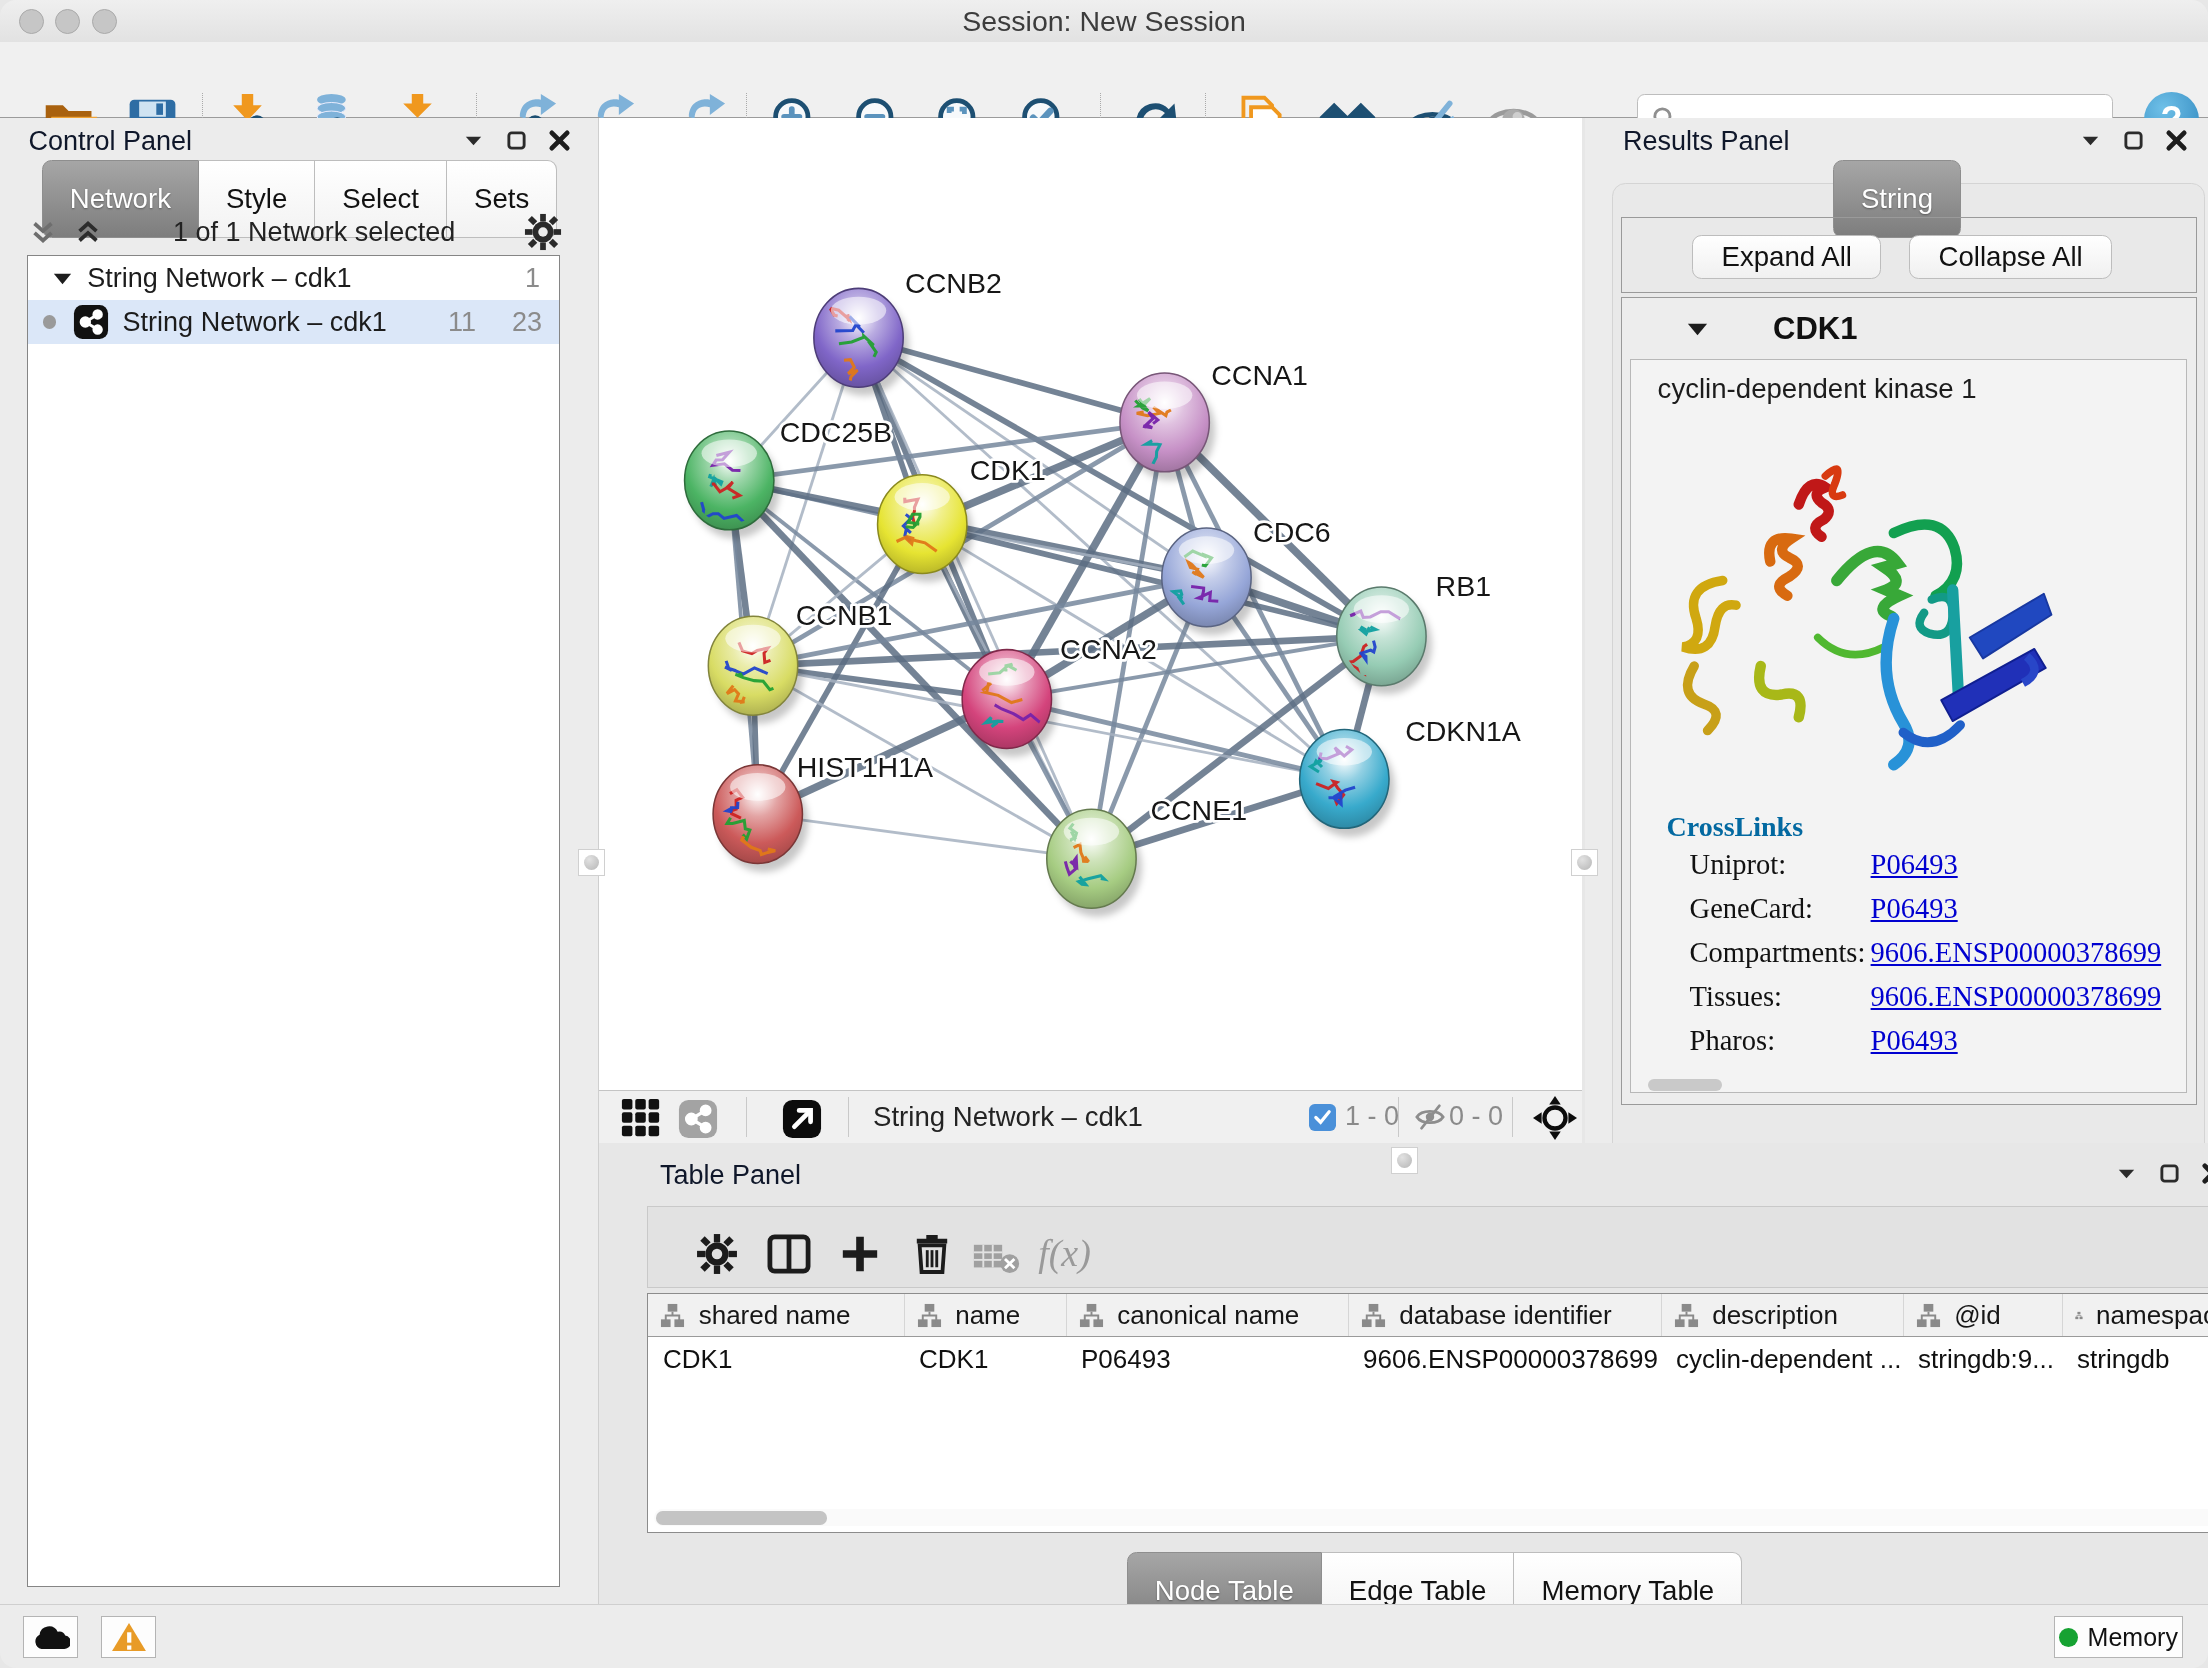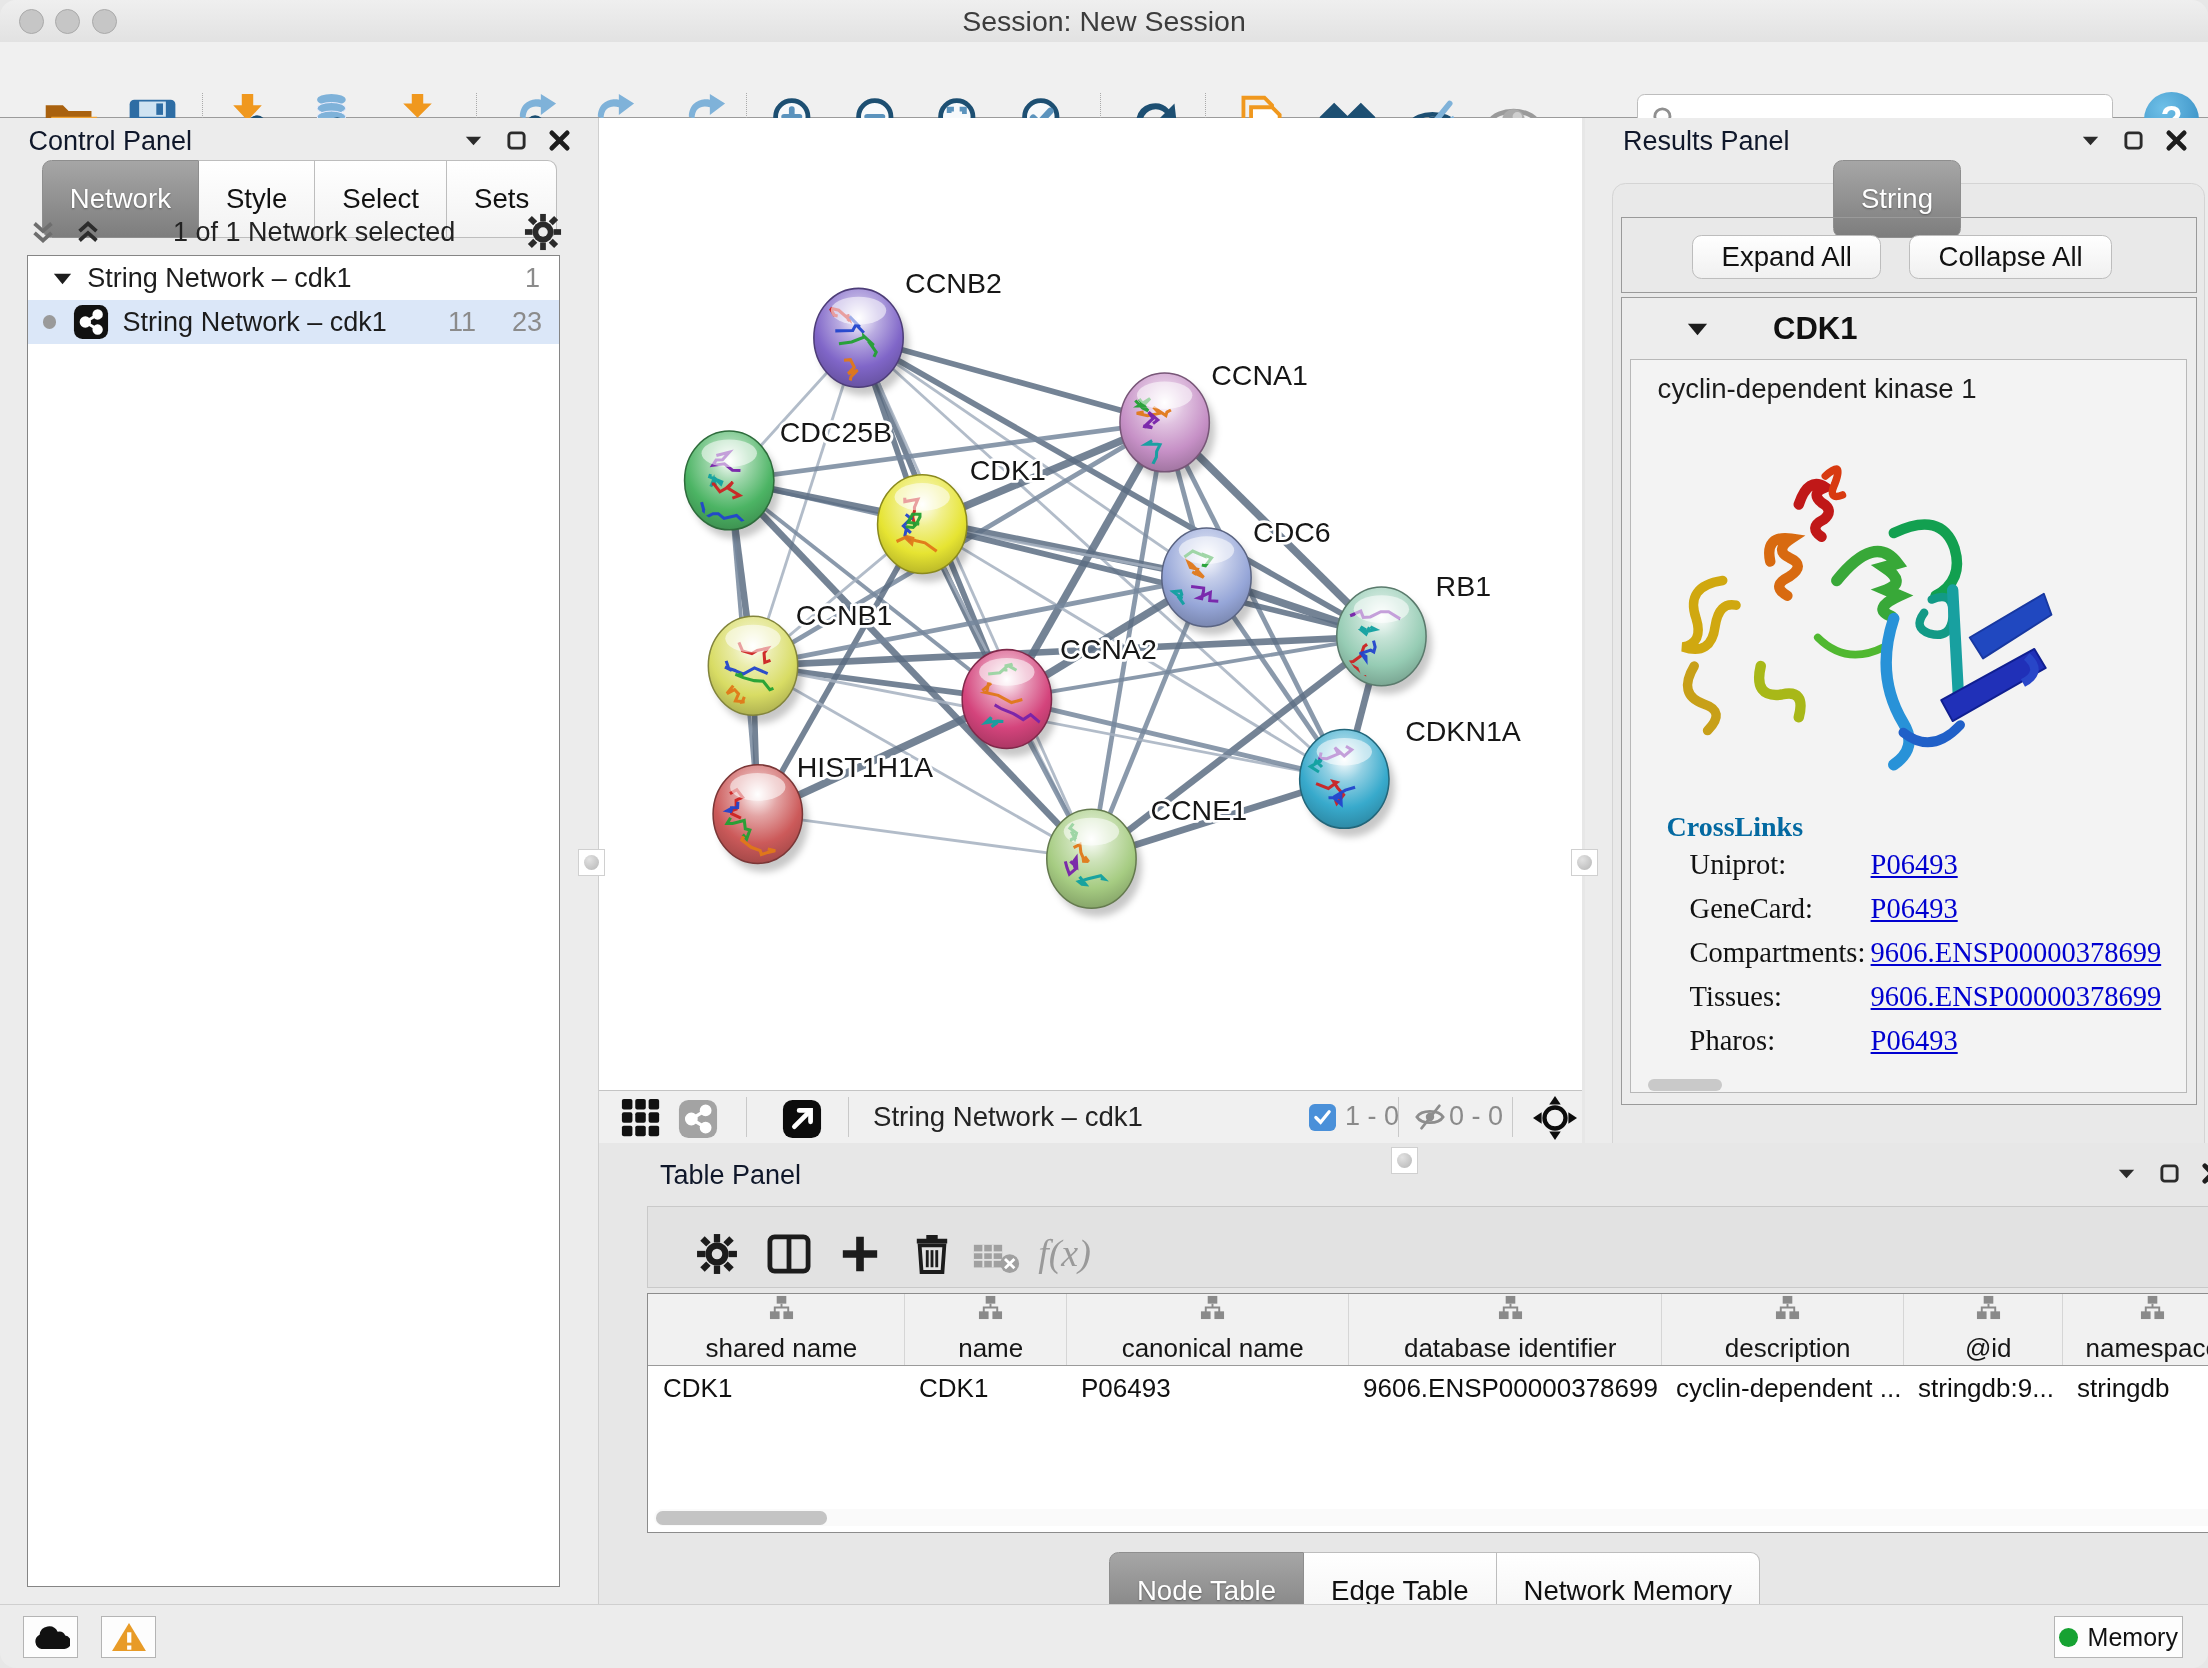--- a/index.html
+++ b/index.html
@@ -73,21 +73,21 @@
   
   #table-panel{left:630px;top:1143px;width:1609px;height:460px;background:#e7e7e7;}
   #tp-header{position:absolute;left:30px;top:17px;}
   #tp-hicons{position:absolute;right:15px;top:19px;}
   #tp-toolbar{position:absolute;left:17px;top:63px;width:1583px;height:82px;background:#e2e2e2;border:1px solid #c9c9c9;box-sizing:border-box;}
   .tp-ic{position:absolute;top:11.4px;width:57px;height:57px;display:flex;align-items:flex-end;justify-content:center;}
   .fx{font-family:"Liberation Serif","DejaVu Serif",serif;font-style:italic;font-size:38px;color:#9a9a9a;}
   #tp-table{position:absolute;left:17px;top:150px;width:1583px;height:240px;background:#fff;border:1.9px solid #8c8c8c;box-sizing:border-box;}
   #tp-table table{border-collapse:collapse;width:100%;table-layout:fixed;}
   #tp-table th{height:40px;background:#f1f1f1;border-bottom:1.9px solid #9a9a9a;border-right:1px solid #d6d6d6;font-weight:normal;font-size:26px;color:#161616;text-align:left;white-space:nowrap;overflow:hidden;}
-  #tp-table th .hcell{display:flex;align-items:center;gap:13.3px;padding-left:11.4px;flex-direction:column;}
+  #tp-table th .hcell{display:flex;align-items:center;gap:13.3px;padding-left:11.4px;}
   #tp-table td{height:42px;font-size:26px;color:#101010;padding-left:15px;white-space:nowrap;overflow:hidden;vertical-align:middle;}
   #tp-scroll{position:absolute;left:5.7px;bottom:5.7px;width:1567px;height:17px;background:#fafafa;border-radius:8.6px;}
   #tp-scroll .thumb{position:absolute;left:1.9px;top:1.9px;width:171px;height:13.3px;background:#c4c4c4;border-radius:6.7px;}
   #tp-tabs{position:absolute;left:0;top:409px;width:1609px;display:flex;justify-content:center;}
 
   
   #status-bar{left:0;top:1604px;width:2208px;height:65px;background:#ececec;border-top:1px solid #cfcfcf;box-sizing:border-box;}
   .sb-btn{position:absolute;top:11.4px;width:55px;height:42px;background:#fdfdfd;border:1.9px solid #b4b4b4;display:flex;align-items:center;justify-content:center;box-sizing:border-box;}
   #memory-btn{position:absolute;left:2054px;top:11.4px;width:129px;height:42px;background:#fdfdfd;border:1.9px solid #b4b4b4;display:flex;align-items:center;justify-content:center;gap:9.5px;font-size:25px;color:#111;box-sizing:border-box;}
   #memory-btn .dot{width:19px;height:19px;border-radius:50%;background:#16a232;}
@@ -967,21 +967,21 @@
             </tr>
           </tbody>
         </table>
       <div id="tp-scroll">
           <span class="thumb"></span>
         </div>
     </div>
     <div id="tp-tabs" class="seg">
         <span class="seg-tab sel">Node Table</span>
         <span class="seg-tab">Edge Table</span>
-        <span class="seg-tab">Network Memory</span>
+        <span class="seg-tab">Memory Table</span>
       </div>
   </div>
 
   <div id="status-bar" class="abs">
     <span class="sb-btn" style="left:23px">
         <svg width="38" height="27" viewBox="0 0 40 28">
           <path d="M10 26 a8 8 0 0 1-2-15 a10 10 0 0 1 19-3 a7 7 0 0 1 8 4 a7 7 0 0 1-2 14 Z" fill="#111"></path>
         </svg>
       </span>
     <span class="sb-btn" style="left:101px">

